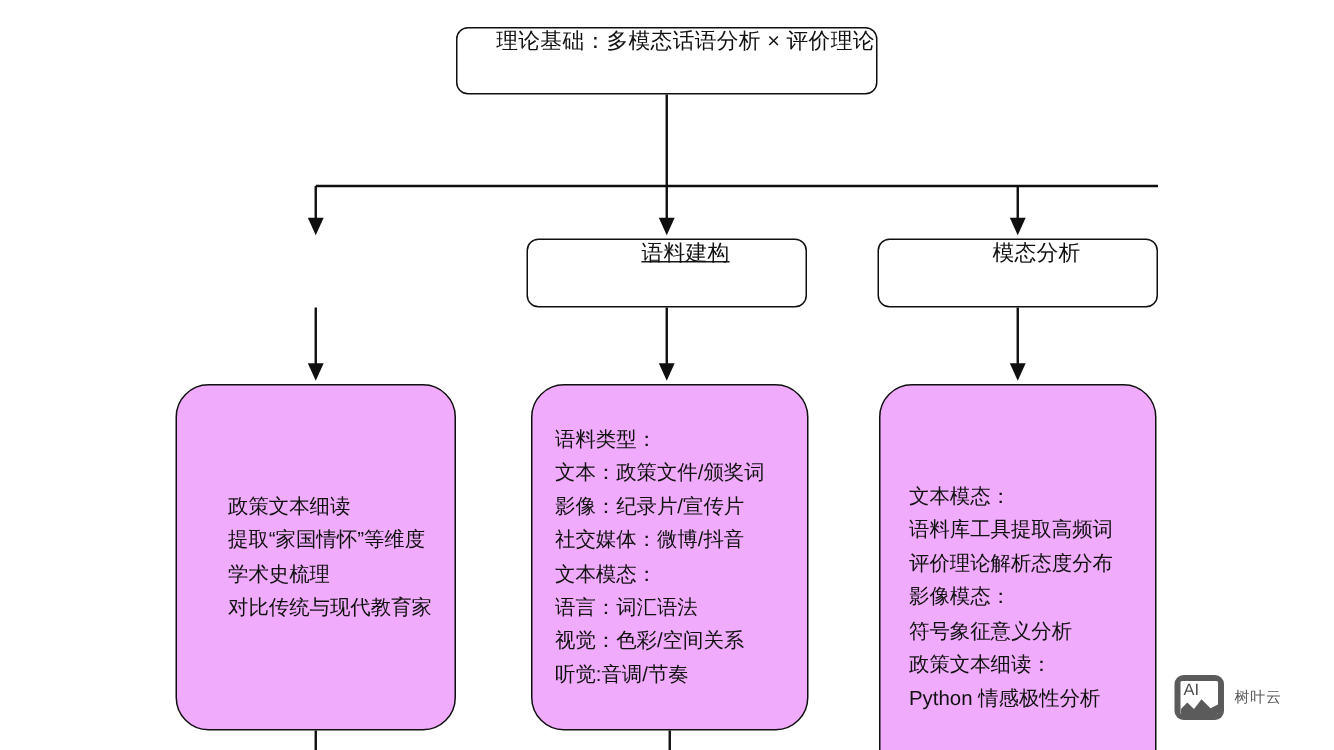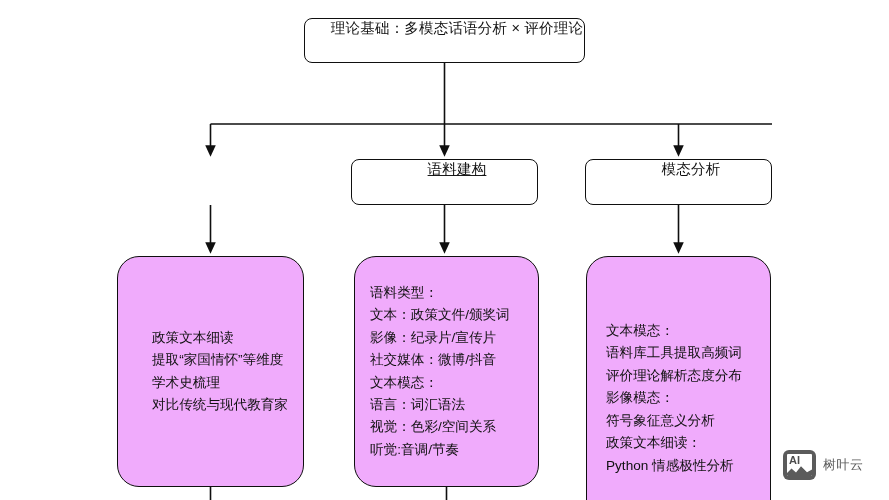--- a/index.html
+++ b/index.html
@@ -139,34 +139,34 @@
     bottom: 4px;
     background: #ffffff;
     border-radius: 1px;
     overflow: hidden;
   }
   .wm-icon .ai-text {
     position: absolute;
     left: 2px;
     top: 0px;
     font-size: 11px;
-    font-weight: bold;
+    font-weight: normal;
     color: #4d4d4d;
     font-family: "Liberation Sans", sans-serif;
     line-height: 12px;
   }
   .wm-icon .mountain {
     position: absolute;
     left: 0;
     bottom: 0;
     width: 100%;
     height: 11px;
   }
   .wm-label {
-    font-size: 13px;
+    font-size: 10px;
     color: #5b5b5b;
     white-space: nowrap;
     letter-spacing: 0.5px;
   }
 </style>
 </head>
 <body>
 
 <div id="canvas">
 

